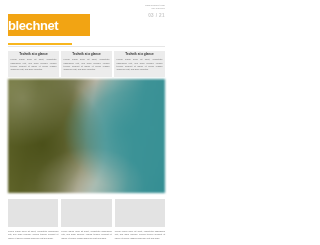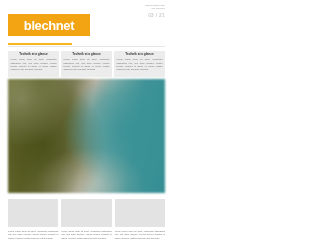--- a/index.html
+++ b/index.html
@@ -8,21 +8,21 @@
   .page{position:relative;width:173px;height:245px;background:#ffffff;}
 
   
   .masthead{position:absolute;left:8px;top:4px;right:8px;height:38px;}
   .mast-meta{position:absolute;right:0;top:0;text-align:right;line-height:1.35;}
   .mast-meta .m1{font-size:2.1px;letter-spacing:.15px;color:#8e8e8e;white-space:nowrap;}
   .mast-meta .m2{font-size:2.1px;letter-spacing:.15px;color:#9a9a9a;white-space:nowrap;margin-top:.5px;}
   .mast-meta .issue{font-size:4.6px;font-weight:bold;color:#c9c9c9;letter-spacing:.4px;margin-top:2.4px;}
 
   .logo{position:absolute;left:0;top:10px;width:82px;height:22px;background:#F2A413;
-        display:flex;align-items:center;justify-content:center;}
+        display:flex;align-items:center;}
   .logo span{color:#ffffff;font-size:13px;font-weight:bold;letter-spacing:-.4px;line-height:1;}
 
   .rule{position:absolute;left:8px;top:43px;width:64px;height:2px;background:#F8B61E;}
   .hairline{position:absolute;left:8px;top:46px;right:8px;height:1px;background:#e6e6e6;}
 
   
   .cols{position:absolute;left:8px;top:51px;right:8px;display:flex;gap:2px;}
   .col{flex:1;background:#ececec;padding:2.2px 2.6px 3px 2.6px;box-sizing:border-box;height:26px;overflow:hidden;}
   .col h3{margin:0 0 1.6px 0;font-size:3.1px;font-weight:bold;color:#333;text-align:center;line-height:1.2;}
   .col p{margin:0;font-size:2.15px;line-height:1.55;color:#6d6d6d;text-align:justify;}

